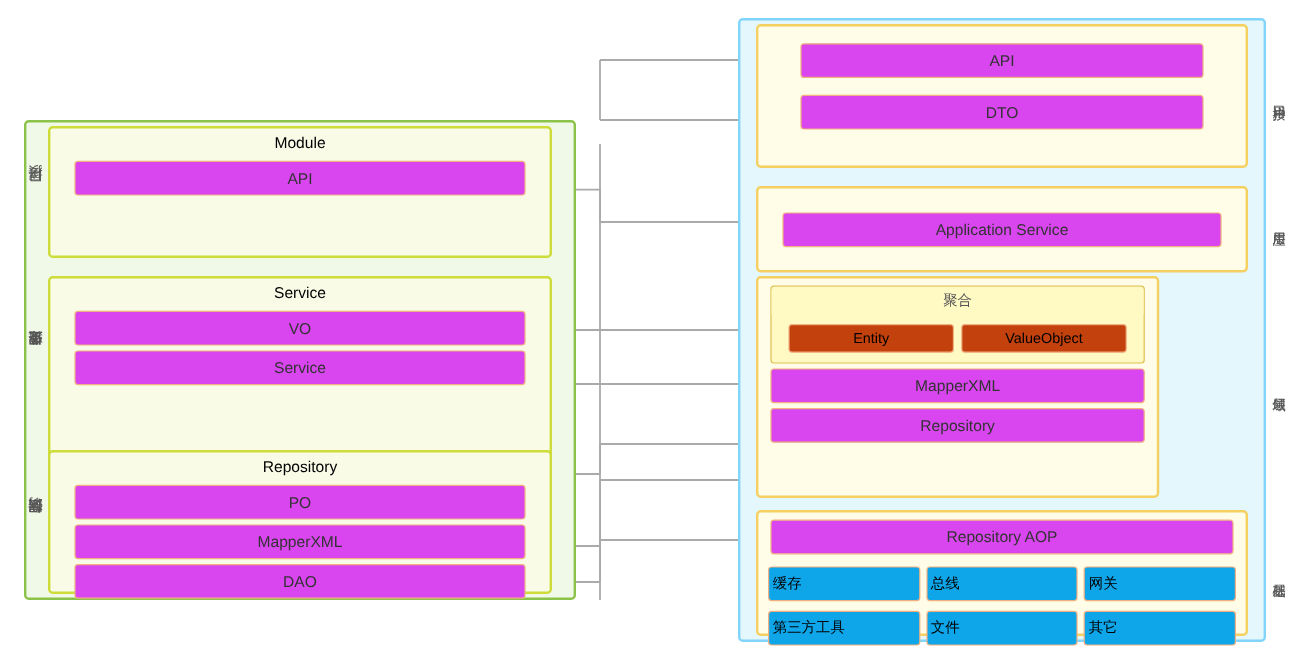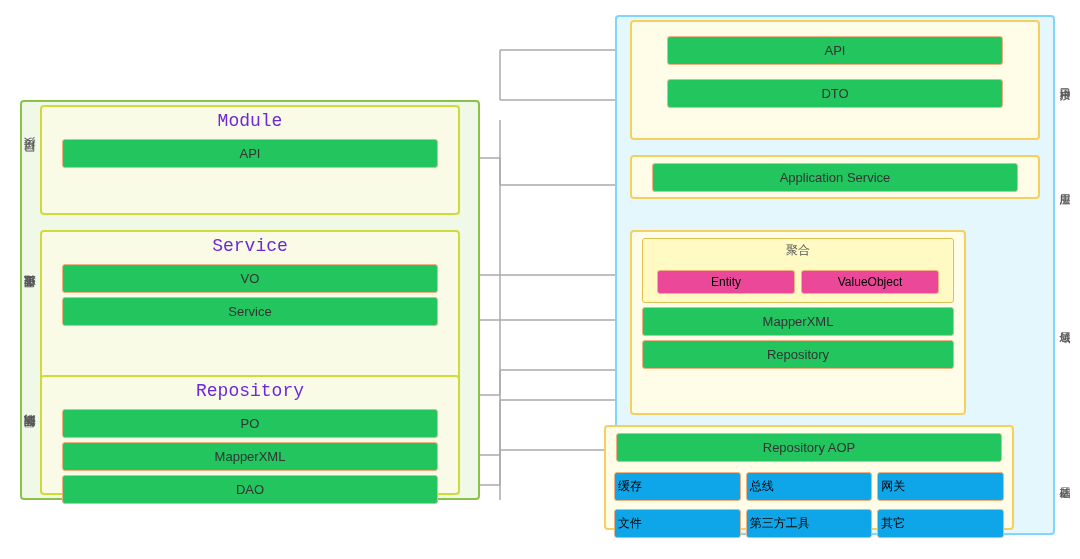--- a/index.html
+++ b/index.html
@@ -48,26 +48,25 @@
       top: 105px;
       width: 420px;
       height: 110px;
       border: 2px solid #cddc39;
       background: #f9fbe7;
       border-radius: 4px;
     }
     .section-title {
       text-align: center;
       padding: 4px 0;
-      font-size: 18px;
-      color: #6d28d9;
-      font-family: Liberation Mono, monospace;
+      font-size: 13px;
+      color: #000000;
     }
     .inner-box {
-      background: #22c55e;
+      background: #d946ef;
       border: 1.5px solid #f0b080;
       border-radius: 3px;
       text-align: center;
       padding: 6px 10px;
       margin: 4px 20px;
       font-size: 13px;
       color: #333;
     }
     
     .service-section {
@@ -112,21 +111,21 @@
       border: 2px solid #f5d060;
       background: #fffde7;
       border-radius: 4px;
     }
     
     .app-section {
       position: absolute;
       left: 630px;
       top: 155px;
       width: 410px;
-      height: 44px;
+      height: 72px;
       border: 2px solid #f5d060;
       background: #fffde7;
       border-radius: 4px;
       display: flex;
       align-items: center;
       justify-content: center;
     }
     
     .domain-section {
       position: absolute;
@@ -134,21 +133,21 @@
       top: 230px;
       width: 336px;
       height: 185px;
       border: 2px solid #f5d060;
       background: #fffde7;
       border-radius: 4px;
     }
     
     .infra-section {
       position: absolute;
-      left: 604px;
+      left: 630px;
       top: 425px;
       width: 410px;
       height: 105px;
       border: 2px solid #f5d060;
       background: #fffde7;
       border-radius: 4px;
     }
     
     .right-side-label {
       position: absolute;
@@ -177,21 +176,21 @@
       background: #fff9c4;
       border-radius: 3px 3px 0 0;
     }
     .entity-row {
       display: flex;
       gap: 6px;
       padding: 4px 6px;
     }
     .entity-box {
       flex: 1;
-      background: #ec4899;
+      background: #c2410c;
       border: 1.5px solid #f0b080;
       border-radius: 3px;
       text-align: center;
       padding: 4px 6px;
       font-size: 12px;
     }
     .grid-3 {
       display: grid;
       grid-template-columns: 1fr 1fr 1fr;
       gap: 5px;
@@ -303,20 +302,20 @@
   <div class="right-side-label" style="right:8px; top:230px; height:185px;">领域层</div>
 
   <div class="infra-section">
     <div class="inner-box" style="margin: 6px 10px;">Repository AOP</div>
     <div class="grid-3">
       <div class="grid-box">缓存</div>
       <div class="grid-box">总线</div>
       <div class="grid-box">网关</div>
     </div>
     <div class="grid-3">
+      <div class="grid-box">第三方工具</div>
       <div class="grid-box">文件</div>
-      <div class="grid-box">第三方工具</div>
       <div class="grid-box">其它</div>
     </div>
   </div>
   <div class="right-side-label" style="right:8px; top:425px; height:105px;">基础层</div>
 
 </div>
 
 </body></html>

